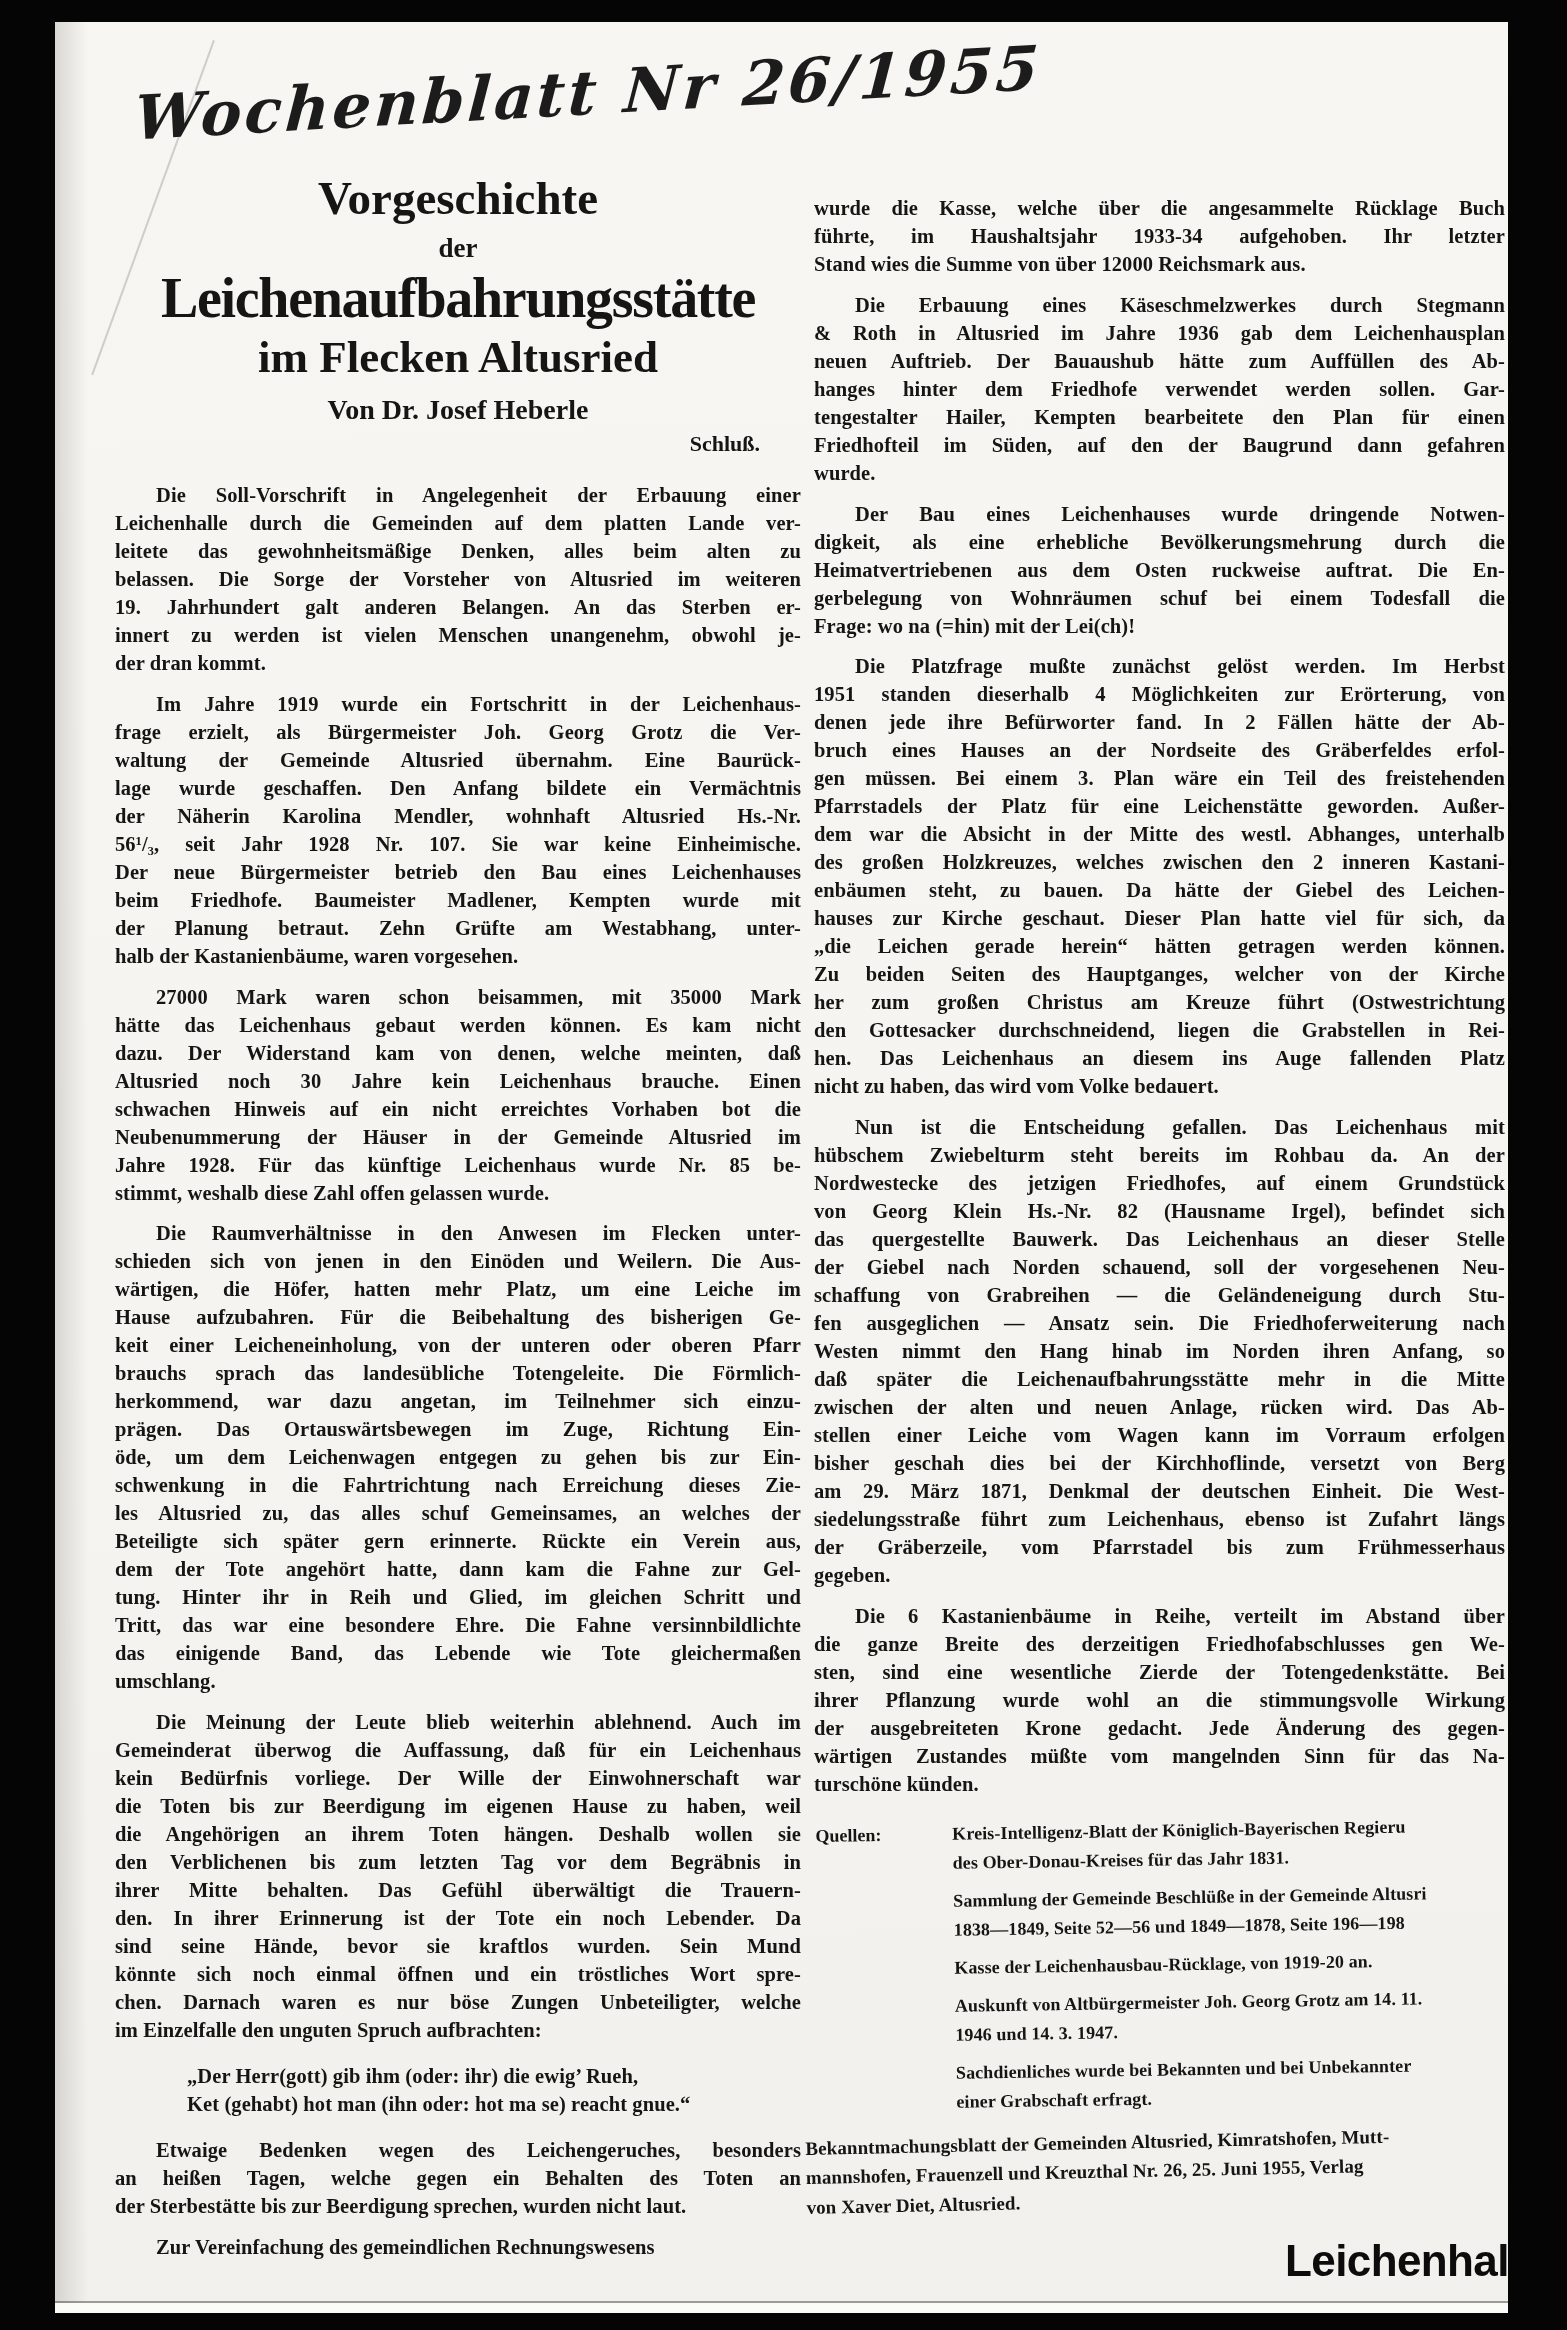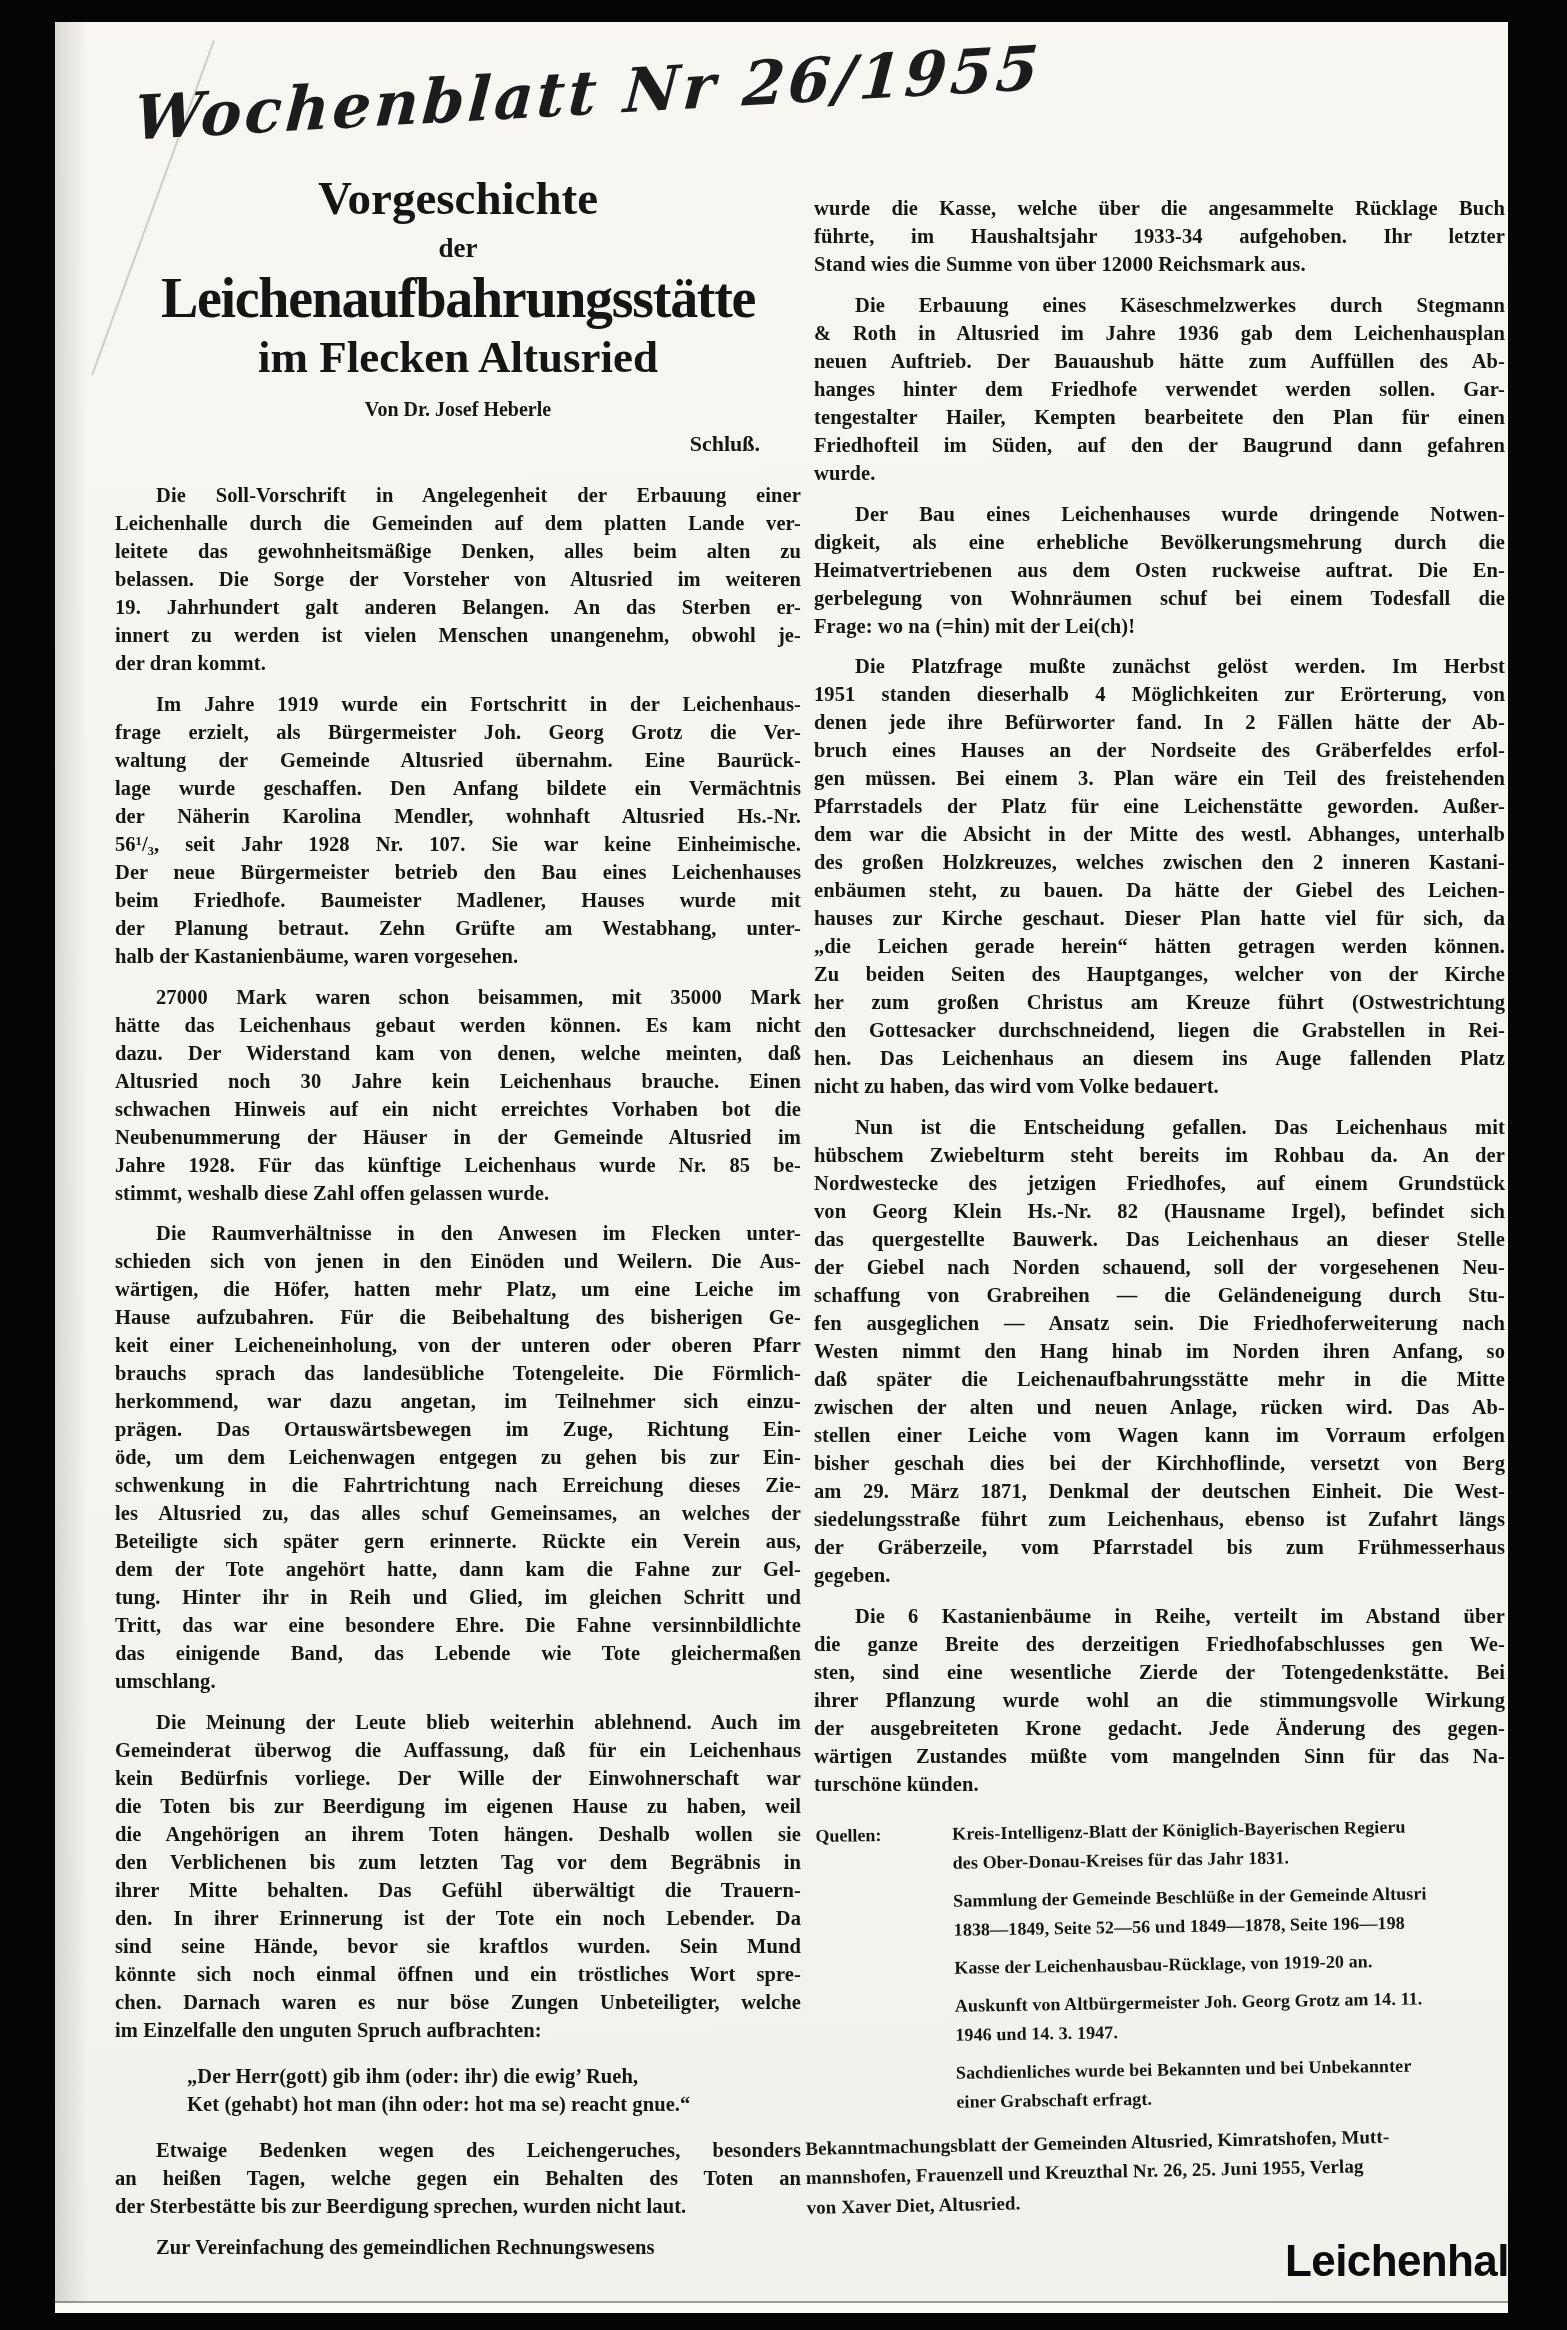--- a/index.html
+++ b/index.html
@@ -27,21 +27,21 @@
         transform:rotate(-3.2deg) skewX(-7deg);white-space:nowrap;}
   
   .col{position:absolute;color:#171513;}
   #col-left{left:115px;top:172px;width:686px;}
   #col-right{left:814px;top:170px;width:691px;}
   
   .t1{margin:0;text-align:center;font-size:47px;line-height:52px;font-weight:700;}
   .t2{margin:9px 0 3.8px;text-align:center;font-size:27px;line-height:31px;font-weight:700;}
   .t3{margin:0;text-align:center;font-size:56px;line-height:60px;font-weight:700;letter-spacing:-1.3px;}
   .t4{margin:3.8px 0 0;text-align:center;font-size:45px;line-height:51px;font-weight:700;}
-  .byline{margin-top:11.5px;text-align:center;font-size:20px;line-height:31px;font-weight:700;}
+  .byline{margin-top:11.5px;text-align:center;font-size:28px;line-height:31px;font-weight:700;}
   .schluss{margin-top:6.4px;text-align:right;padding-right:41px;font-size:22px;line-height:25.6px;font-weight:700;}
   
   .bodytext{margin-top:24px;}
   .line{font-size:20.5px;line-height:28px;font-weight:700;
         text-align:justify;text-align-last:justify;letter-spacing:0.1px;}
   .line.noj{text-align:left;text-align-last:left;}
   .line.ind{text-indent:41px;}
   .para{margin-bottom:12.8px;}
   .para.quote{margin:18px 0 18px 72px;}
   
@@ -85,21 +85,21 @@
             <div class="line noj">der dran kommt.</div>
           </div>
           <div class="para">
             <div class="line ind">Im Jahre 1919 wurde ein Fortschritt in der Leichenhaus-</div>
             <div class="line">frage erzielt, als Bürgermeister Joh. Georg Grotz die Ver-</div>
             <div class="line">waltung der Gemeinde Altusried übernahm. Eine Baurück-</div>
             <div class="line">lage wurde geschaffen. Den Anfang bildete ein Vermächtnis</div>
             <div class="line">der Näherin Karolina Mendler, wohnhaft Altusried Hs.-Nr.</div>
             <div class="line">56¹/₃, seit Jahr 1928 Nr. 107. Sie war keine Einheimische.</div>
             <div class="line">Der neue Bürgermeister betrieb den Bau eines Leichenhauses</div>
-            <div class="line">beim Friedhofe. Baumeister Madlener, Hauses wurde mit</div>
+            <div class="line">beim Friedhofe. Baumeister Madlener, Kempten wurde mit</div>
             <div class="line">der Planung betraut. Zehn Grüfte am Westabhang, unter-</div>
             <div class="line noj">halb der Kastanienbäume, waren vorgesehen.</div>
           </div>
           <div class="para">
             <div class="line ind">27000 Mark waren schon beisammen, mit 35000 Mark</div>
             <div class="line">hätte das Leichenhaus gebaut werden können. Es kam nicht</div>
             <div class="line">dazu. Der Widerstand kam von denen, welche meinten, daß</div>
             <div class="line">Altusried noch 30 Jahre kein Leichenhaus brauche. Einen</div>
             <div class="line">schwachen Hinweis auf ein nicht erreichtes Vorhaben bot die</div>
             <div class="line">Neubenummerung der Häuser in der Gemeinde Altusried im</div>

